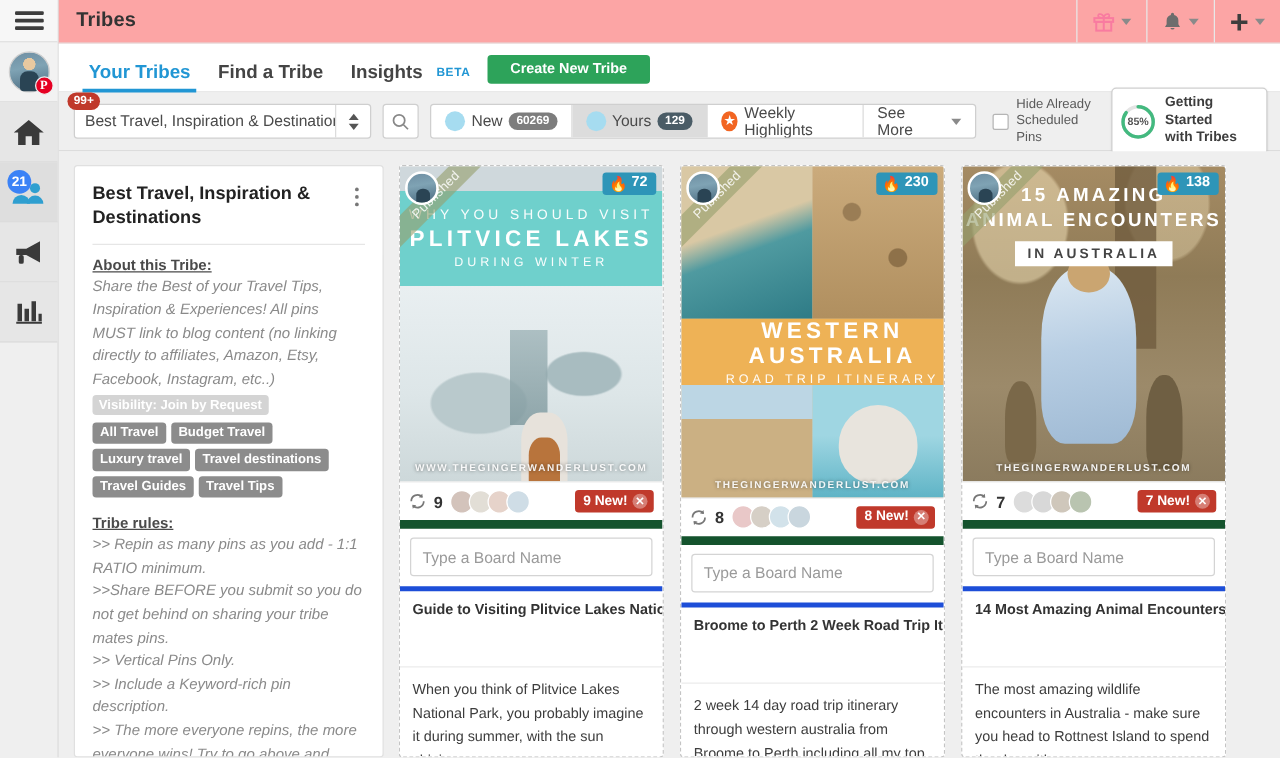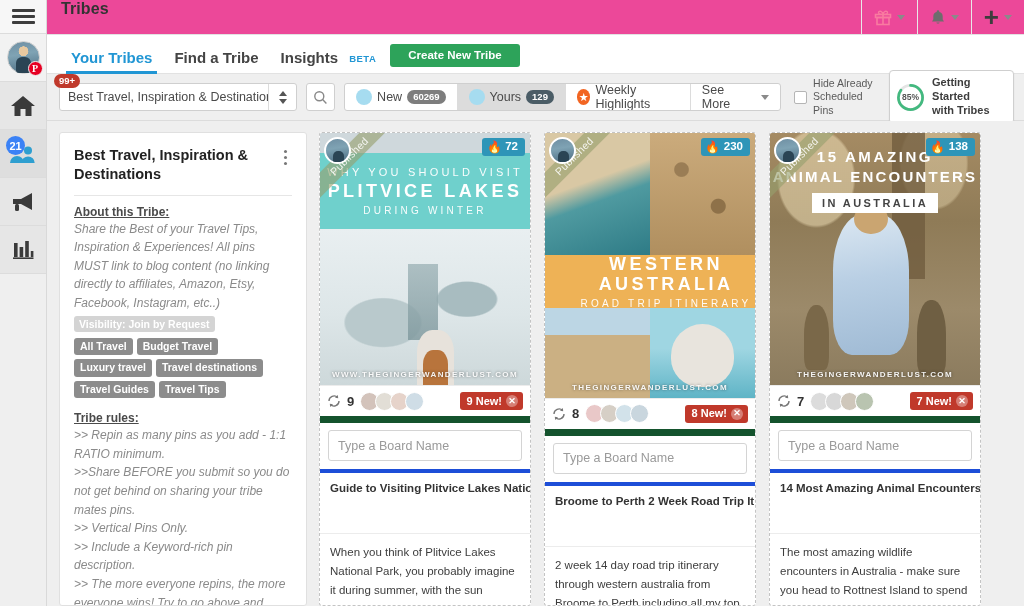--- a/index.html
+++ b/index.html
@@ -56,22 +56,22 @@
     min-width: 19px; height: 19px; padding: 0 3px; border-radius: 10px;
     background: #3b82f6; color: #fff; font-size: 11px; font-weight: bold;
     display: flex; align-items: center; justify-content: center; z-index: 3;
   }
   svg.ic { display: block; }
 
   
   .main { flex: 1; display: flex; flex-direction: column; min-width: 0; }
 
   .topbar {
-    height: 35px; background: #ec4899; border-bottom: 1px solid #e2e2e2;
-    display: flex; align-items: flex-start; padding-left: 14px;
+    height: 35px; background: #fca5a5; border-bottom: 1px solid #e2e2e2;
+    display: flex; align-items: center; padding-left: 14px;
   }
   .topbar-title { font-size: 16px; font-weight: bold; color: #333; letter-spacing: .1px; }
   .topbar-right { margin-left: auto; display: flex; align-items: center; height: 100%; }
   .topbar-btn {
     height: 100%; display: flex; align-items: center; gap: 5px;
     padding: 0 12px; border-left: 1px solid #e8e8e8;
   }
   .caret-sm {
     width: 0; height: 0; border-left: 4px solid transparent;
     border-right: 4px solid transparent; border-top: 5px solid #8a8a8a;

